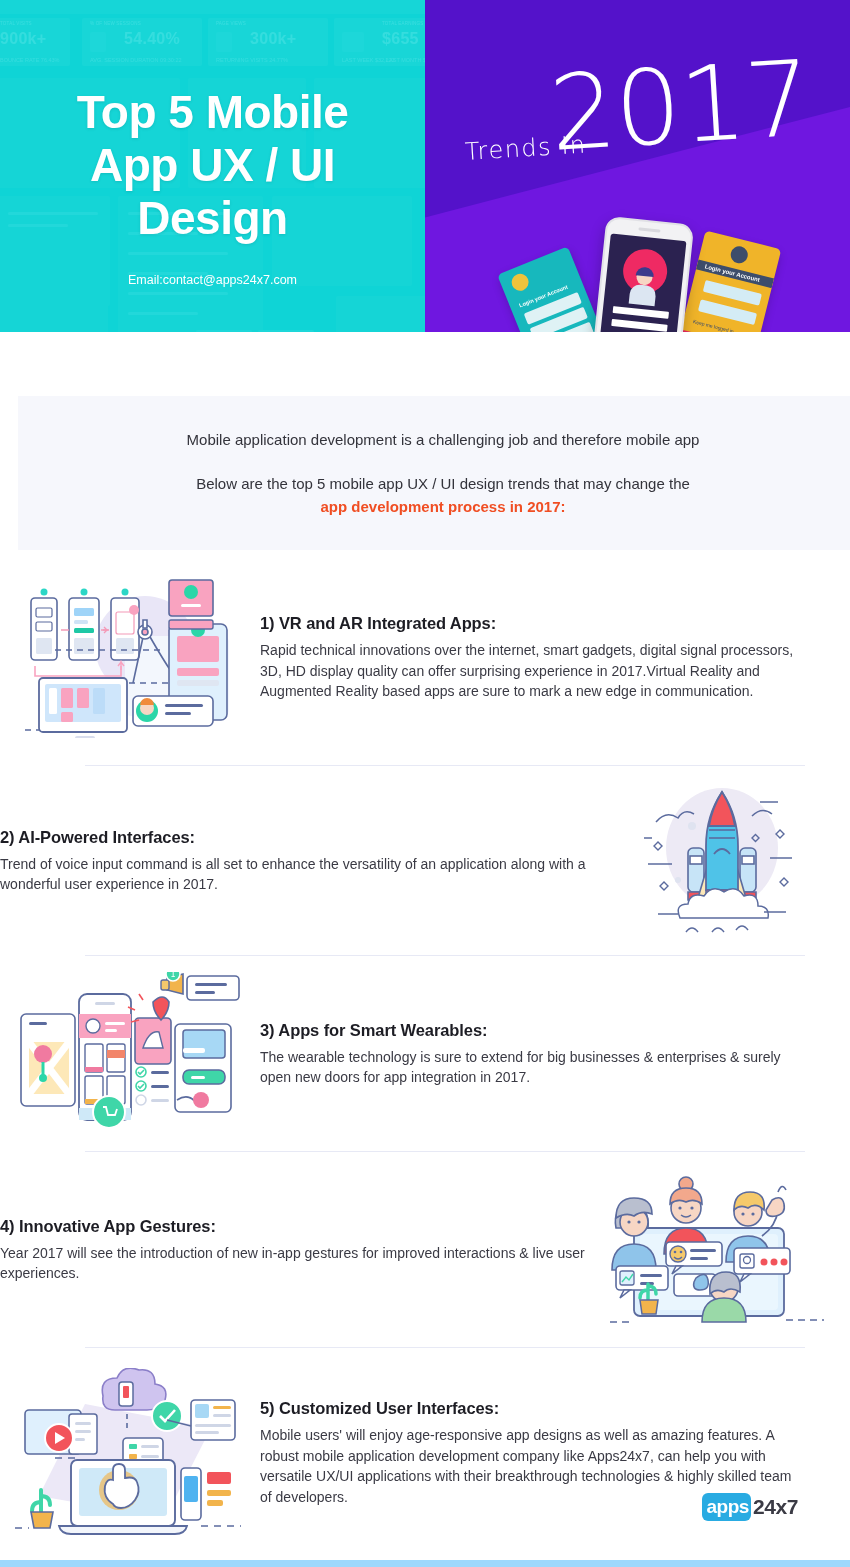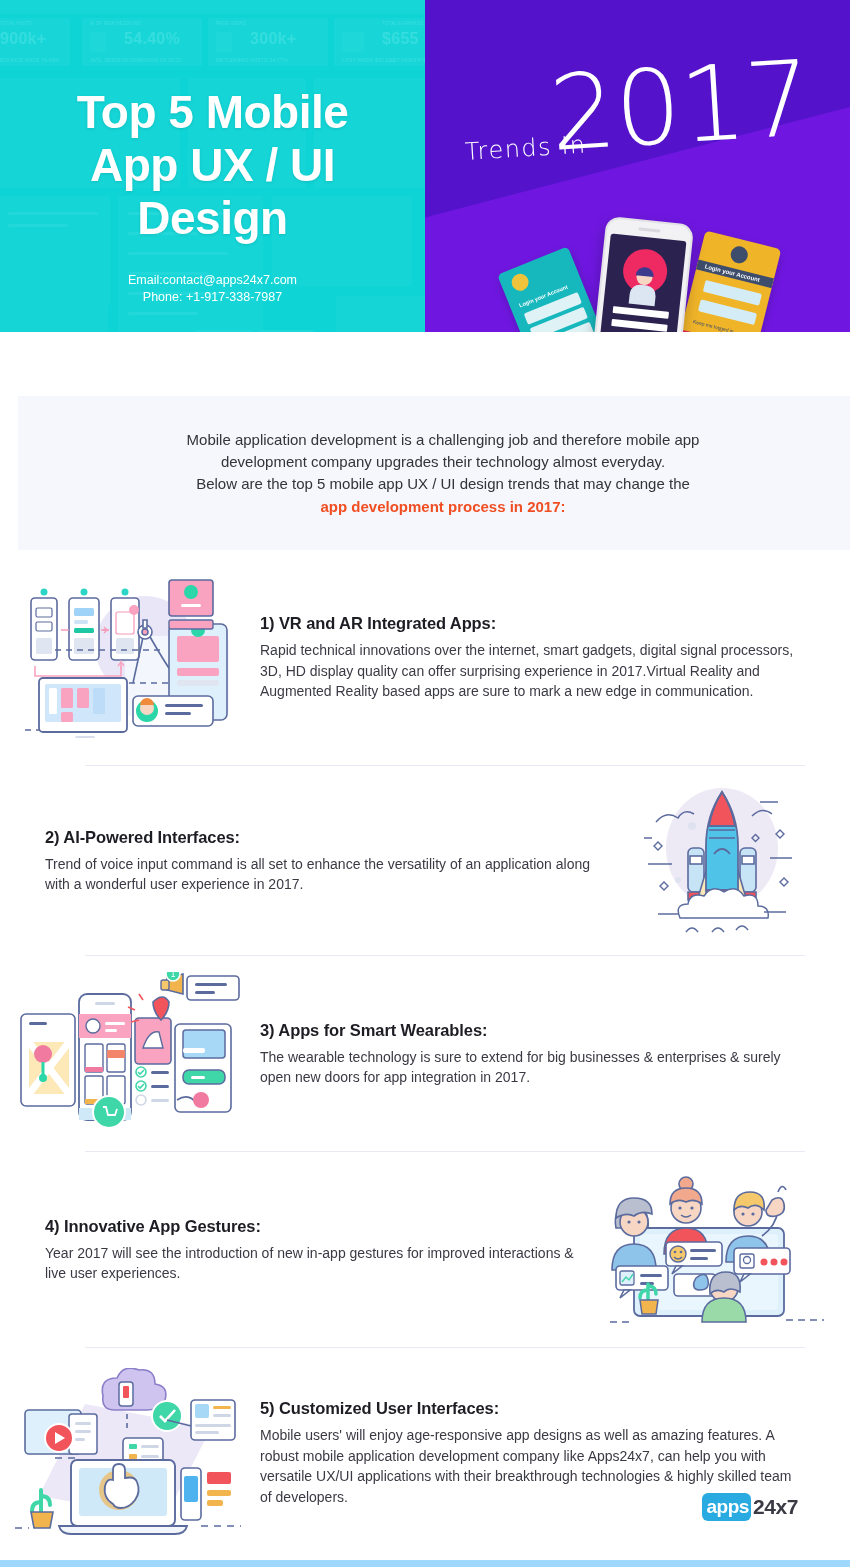--- a/index.html
+++ b/index.html
@@ -184,21 +184,21 @@
   }
   .section.left-art { flex-direction: row; justify-content: center; }
   .section.right-art { flex-direction: row-reverse; }
   .divider {
     position: absolute; left: 85px; width: 720px; height: 1px;
     background: #e7e9f5;
   }
   .art { width: 260px; flex: 0 0 260px; display:flex; align-items:center; justify-content:center; }
   .art svg { display:block; }
   .copy { flex: 1 1 auto; padding-right: 45px; }
-  .section.right-art .copy { padding-right: 0; padding-left: 45px; }
+  .section.right-art .copy { padding-right: 0; }
   .sec-title {
     font-size: 16.5px; font-weight: 700; color: #1d1d24; margin-bottom: 7px;
     letter-spacing: -0.1px;
   }
   .sec-body {
     font-size: 14px; line-height: 20.5px; color: #3a3a44;
   }
 
   
   .footer-logo {
@@ -275,21 +275,20 @@
       </div>
 
       <div class="header-title">
         <div>Top 5 Mobile</div>
         <div>App UX / UI</div>
         <div>Design</div>
       </div>
 
       <div class="header-contact">
         <div>Email:contact@apps24x7.com</div>
-        <div>Phone: +1-917-338-7987</div>
       </div>
     </div>
 
     <div class="header-right">
       <div class="wedge-dark"></div>
 
       <div class="trends-label">Trends In</div>
       <div class="year-label">2017</div>
 
       <div class="phones">
@@ -329,21 +328,21 @@
           <div class="pc-home"></div>
         </div>
       </div>
     </div>
   </div>
 
   <div class="intro">
     <div class="intro-inner">
       <p>
         <span>Mobile application development is a challenging job and therefore mobile app</span><br>
-        <span>development company  upgrades their technology almost everyday.</span><br>
+        <br>
         <span>Below are the top 5 mobile app UX / UI design trends that may change the</span>
         <span class="hl">app development process in 2017:</span>
       </p>
     </div>
   </div>
 
   <div class="sections">
 
     <div class="section left-art" style="height:216px;">
       <div class="art">

